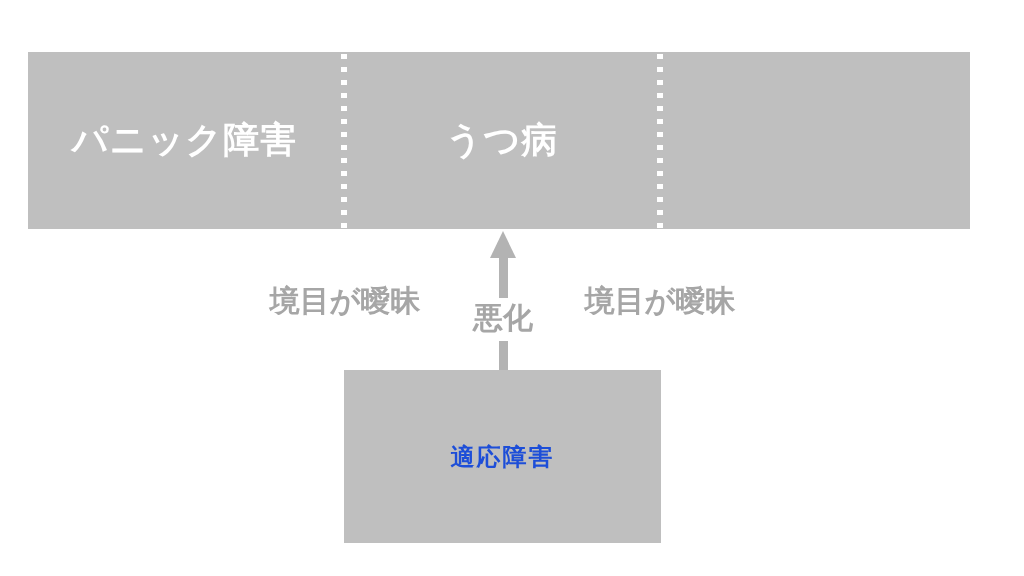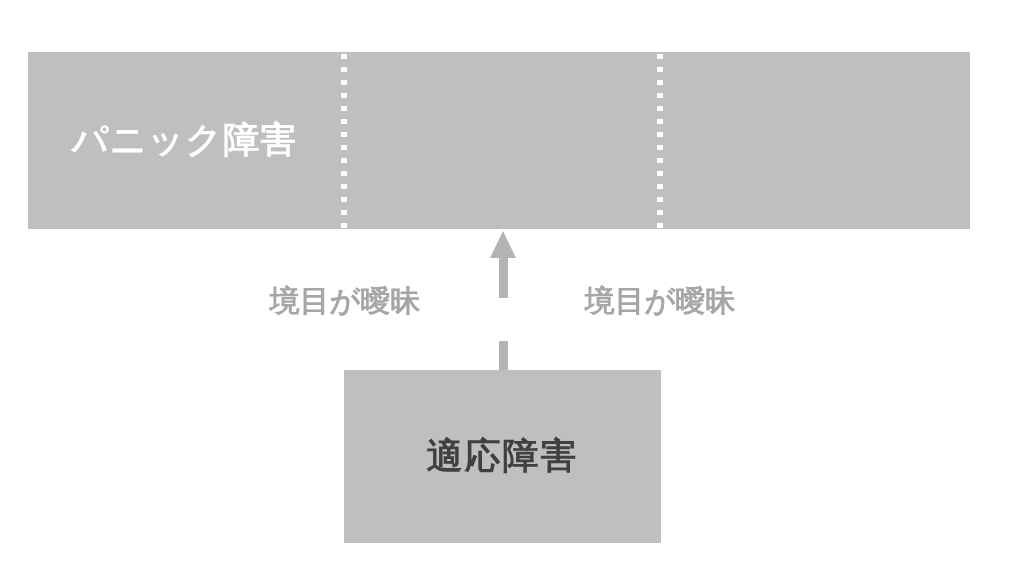--- a/index.html
+++ b/index.html
@@ -110,45 +110,49 @@
     left: 344px;
     top: 370px;
     width: 317px;
     height: 173px;
     background: #bfbfbf;
     display: flex;
     align-items: center;
     justify-content: center;
   }
   .bottom-box .label {
-    color: #404040;
-    font-size: 36px;
+    color: #1d4ed8;
+    font-size: 24px;
     font-weight: bold;
     letter-spacing: 2px;
     white-space: nowrap;
     font-family: Liberation Serif, serif;
   }
 </style>
 </head>
 <body>
 
 <div class="canvas">
 
   <div class="top-bar">
     <div class="bar-section sec-1">
       <span class="label">パニック障害</span>
     </div>
+    <div class="bar-section sec-2">
+      <span class="label">うつ病</span>
+    </div>
     <div class="dotted-divider div-1"></div>
     <div class="dotted-divider div-2"></div>
   </div>
 
   <div class="boundary-label boundary-left">境目が曖昧</div>
   <div class="boundary-label boundary-right">境目が曖昧</div>
 
   <div class="arrow-head"></div>
   <div class="arrow-shaft shaft-upper"></div>
+  <div class="arrow-label">悪化</div>
   <div class="arrow-shaft shaft-lower"></div>
 
   <div class="bottom-box">
     <span class="label">適応障害</span>
   </div>
 
 </div>
 
 </body></html>

